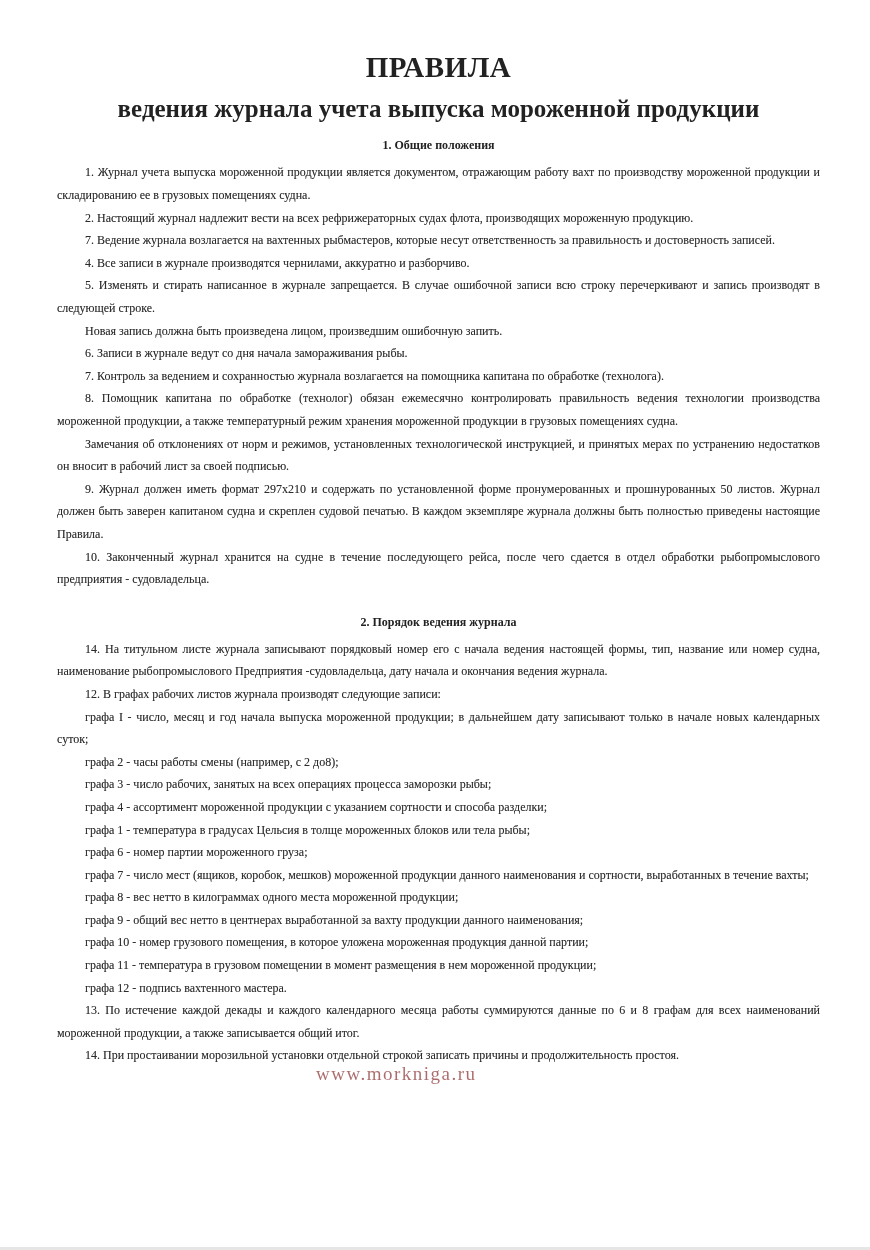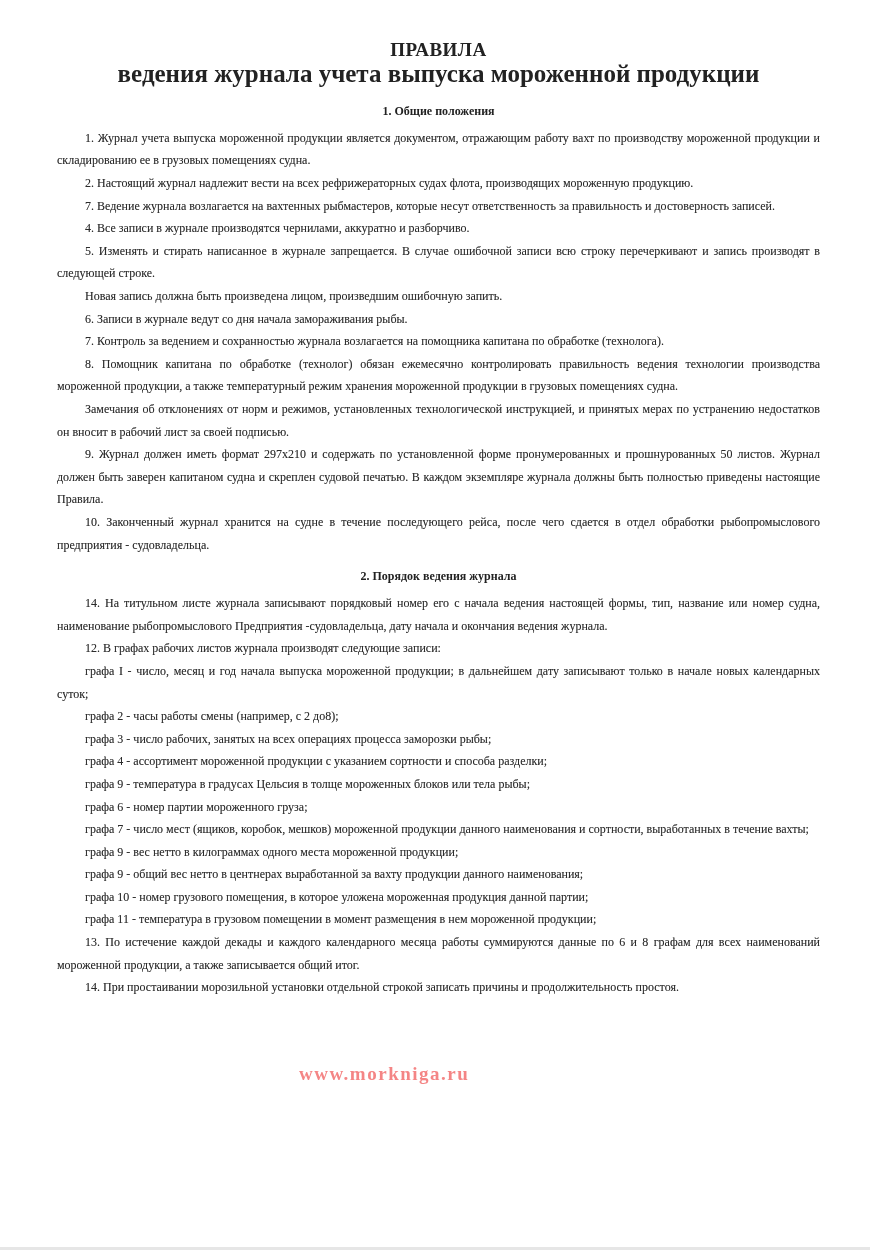--- a/index.html
+++ b/index.html
@@ -13,23 +13,23 @@
     height: 1250px;
     margin: 0 auto;
     background: #ffffff;
     box-sizing: border-box;
     padding: 40px 50px 0 57px;
     font-family: "Liberation Serif", "DejaVu Serif", serif;
     color: #2b2b2b;
     overflow: hidden;
   }
   .doc-title {
-    margin: 0;
+    margin: 12px;
     text-align: center;
-    font-size: 19px;
+    font-size: 29px;
     font-weight: bold;
     line-height: 1.06;
     color: #222222;
     letter-spacing: 0.5px;
   }
   .doc-subtitle {
     margin: 0 0 10px 0;
     text-align: center;
     font-size: 25px;
     font-weight: bold;
@@ -37,39 +37,39 @@
     color: #222222;
   }
   .section-heading {
     margin: 15px 0 8px 0;
     text-align: center;
     font-size: 12px;
     font-weight: bold;
     color: #222222;
   }
   .section-heading.second {
-    margin-top: 13px;
+    margin-top: 24px;
   }
   .p {
     margin: 0;
     font-size: 12px;
     line-height: 22.6px;
     text-align: justify;
     text-indent: 28px;
     color: #2b2b2b;
     text-shadow: 0 0 0.4px rgba(40,40,40,0.35);
   }
   .watermark {
     position: absolute;
-    left: 299px;
+    left: 316px;
     top: 1063px;
     font-size: 19px;
-    font-weight: bold;
+    font-weight: normal;
     letter-spacing: 1.5px;
-    color: #ef4444;
+    color: #7f1d1d;
     opacity: 0.65;
     pointer-events: none;
     font-family: "Liberation Serif", "DejaVu Serif", serif;
   }
   .bottom-edge {
     position: absolute;
     left: 0;
     right: 0;
     bottom: 0;
     height: 3px;
@@ -100,25 +100,26 @@
   <p class="p">10. Законченный журнал хранится на судне в течение последующего рейса, после чего сдается в отдел обработки рыбопромыслового предприятия - судовладельца.</p>
 
   <h3 class="section-heading second">2. Порядок ведения журнала</h3>
 
   <p class="p">14. На титульном листе журнала записывают порядковый номер его с начала ведения настоящей формы, тип, название или номер судна, наименование рыбопромыслового Предприятия -судовладельца, дату начала и окончания ведения журнала.</p>
   <p class="p">12. В графах рабочих листов журнала производят следующие записи:</p>
   <p class="p">графа I - число, месяц и год начала выпуска мороженной продукции; в дальнейшем дату записывают только в начале новых календарных суток;</p>
   <p class="p">графа 2 - часы работы смены (например, с 2 до8);</p>
   <p class="p">графа 3 - число рабочих, занятых на всех операциях процесса заморозки рыбы;</p>
   <p class="p">графа 4 - ассортимент мороженной продукции с указанием сортности и способа разделки;</p>
-  <p class="p">графа 9 - температура в градусах Цельсия в толще мороженных блоков или тела рыбы;</p>
+  <p class="p">графа 1 - температура в градусах Цельсия в толще мороженных блоков или тела рыбы;</p>
   <p class="p">графа 6 - номер партии мороженного груза;</p>
   <p class="p">графа 7 - число мест (ящиков, коробок, мешков) мороженной продукции данного наименования и сортности, выработанных в течение вахты;</p>
-  <p class="p">графа 9 - вес нетто в килограммах одного места мороженной продукции;</p>
+  <p class="p">графа 8 - вес нетто в килограммах одного места мороженной продукции;</p>
   <p class="p">графа 9 - общий вес нетто в центнерах выработанной за вахту продукции данного наименования;</p>
   <p class="p">графа 10 - номер грузового помещения, в которое уложена мороженная продукция данной партии;</p>
   <p class="p">графа 11 - температура в грузовом помещении в момент размещения в нем мороженной продукции;</p>
+  <p class="p">графа 12 - подпись вахтенного мастера.</p>
   <p class="p">13. По истечение каждой декады и каждого календарного месяца работы суммируются данные по 6 и 8 графам для всех наименований мороженной продукции, а также записывается общий итог.</p>
   <p class="p">14. При простаивании морозильной установки отдельной строкой записать причины и продолжительность простоя.</p>
 
   <div class="watermark">www.morkniga.ru</div>
   <div class="bottom-edge"></div>
 </div>
 
 </body></html>

